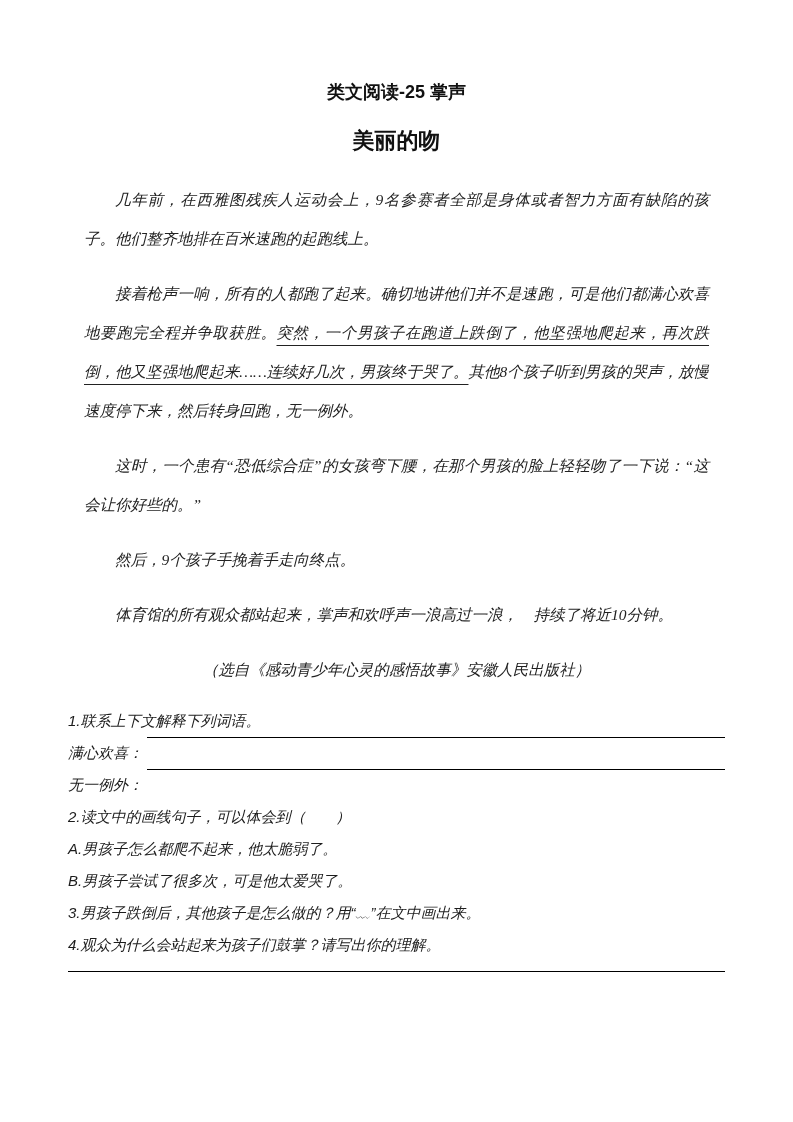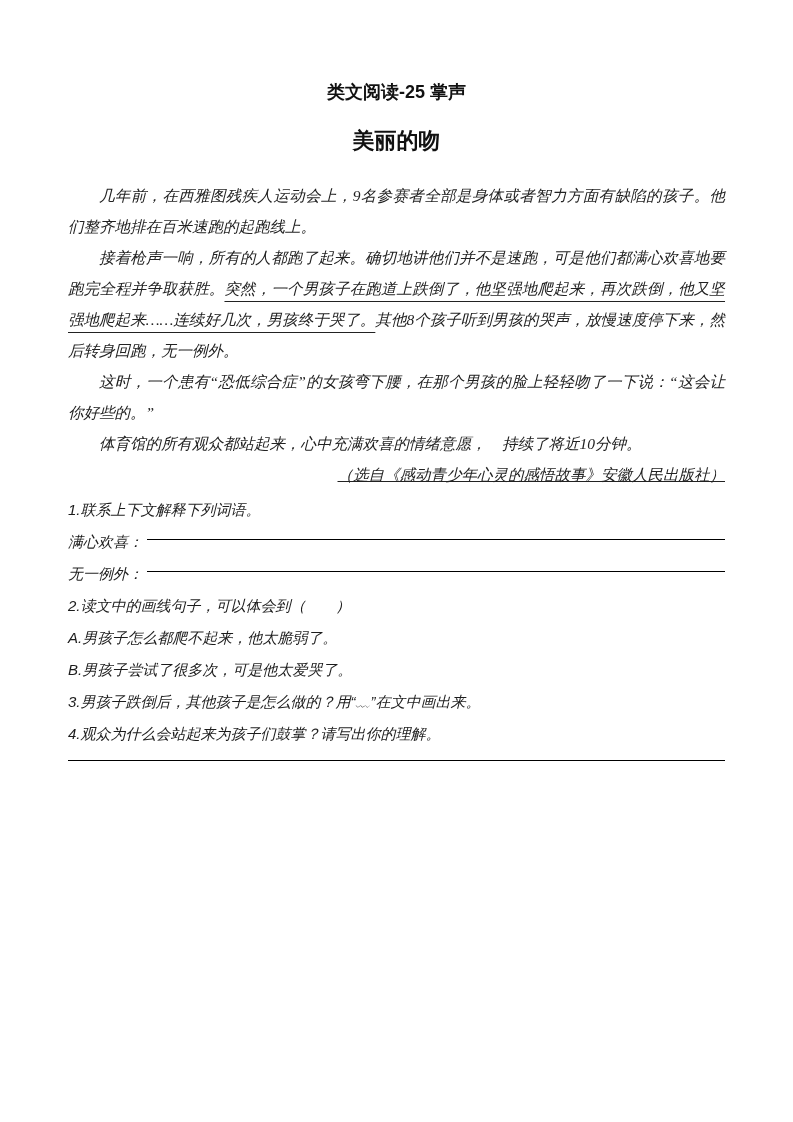--- a/index.html
+++ b/index.html
@@ -20,35 +20,35 @@
     font-family: "Liberation Sans", sans-serif;
     font-size: 22px; font-weight: bold; color: #111;
   }
 
   
   .passage {
     font-family: "Liberation Serif", serif;
     font-style: italic;
     font-size: 15.5px; color: #222;
   }
-  .passage p { margin: 0; line-height: 31px; text-align: justify; text-indent: 2em; }
-  .passage .source { text-indent: 0; text-align: right; text-decoration: underline; }
+  .passage p { margin: 16px; line-height: 39px; text-align: justify; text-indent: 2em; }
+  .passage .source { text-indent: 0; text-align: center; }
   .u {
     text-decoration: underline;
     text-underline-offset: 7px;
     text-decoration-thickness: 1px;
   }
 
   .questions {
     margin-top: 4px;
     font-family: "Liberation Sans", sans-serif;
     font-size: 15px; color: #1c1c1c; font-style: italic;
   }
   .questions p { margin: 0; line-height: 32px; }
-  .blank-row { display: flex; align-items: center; height: 32px; }
+  .blank-row { display: flex; align-items: flex-start; height: 32px; }
   .blank-row .label { line-height: 32px; white-space: nowrap; }
   .blank-row .rule { flex: 1; border-bottom: 1.5px solid #000; margin-bottom: 6px; margin-left: 4px; }
 
   .divider { border: none; border-top: 1.5px solid #000; margin: 10px 0 0 0; }
 
   .answers {
     font-family: "Liberation Sans", sans-serif;
     font-size: 15px; color: #1c1c1c;
   }
   .ans-header { margin: 20px 0 16px 0; line-height: 24px; }
@@ -65,21 +65,22 @@
 
 <div class="page">
 
   <h1 class="title">类文阅读-25 掌声</h1>
   <h2 class="subtitle">美丽的吻</h2>
 
   <div class="passage">
     <p><span>几年前，在西雅图残疾人运动会上，9名参赛者全部是身体或者智力方面有缺陷的孩子。他们整齐地排在百米速跑的起跑线上。</span></p>
     <p><span>接着枪声一响，所有的人都跑了起来。确切地讲他们并不是速跑，可是他们都满心欢喜地要跑完全程并争取获胜。</span><span class="u">突然，一个男孩子在跑道上跌倒了，他坚强地爬起来，再次跌倒，他又坚强地爬起来……连续好几次，男孩终于哭了。</span><span>其他8个孩子听到男孩的哭声，放慢速度停下来，然后转身回跑，无一例外。</span></p>
     <p><span>这时，一个患有“恐低综合症”的女孩弯下腰，在那个男孩的脸上轻轻吻了一下说：“这会让你好些的。”</span></p>
-    <p><span>体育馆的所有观众都站起来，心中充满欢喜的情绪意愿，　持续了将近10分钟。</span></p>
+    <p><span>然后，9个孩子手挽着手走向终点。</span></p>
+    <p><span>体育馆的所有观众都站起来，掌声和欢呼声一浪高过一浪，　持续了将近10分钟。</span></p>
     <p class="source">（选自《感动青少年心灵的感悟故事》安徽人民出版社）</p>
   </div>
 
   <div class="questions">
     <p>1.联系上下文解释下列词语。</p>
     <div class="blank-row">
       <span class="label">满心欢喜：</span>
       <span class="rule"></span>
     </div>
     <div class="blank-row">

